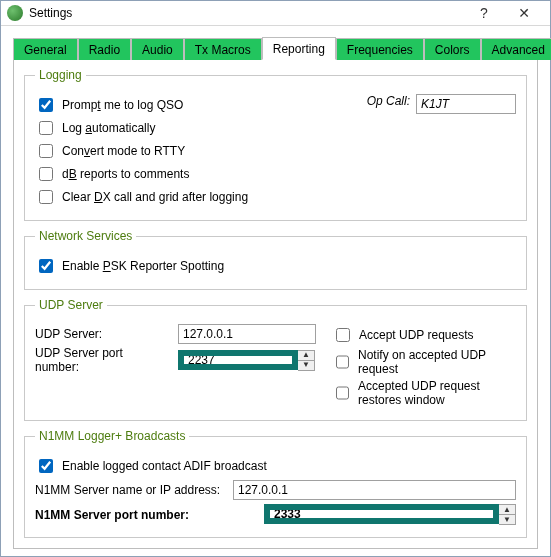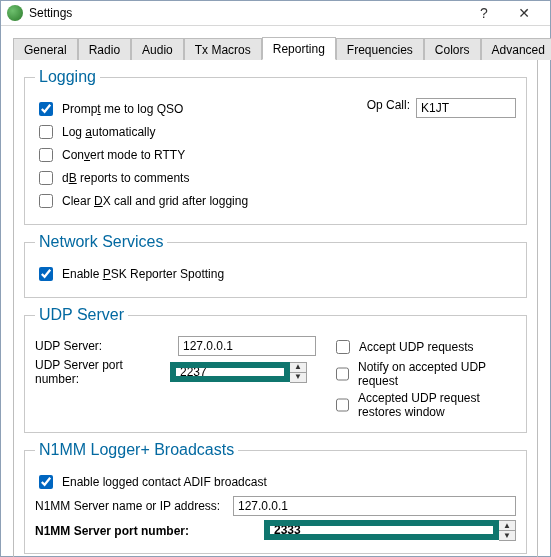--- a/index.html
+++ b/index.html
@@ -51,21 +51,21 @@
     display: flex;
     align-items: flex-end;
     gap: 0;
     position: relative;
     height: 24px;
   }
   .tab {
     padding: 4px 10px 3px 10px;
     border: 1px solid #bdbdbd;
     border-bottom: none;
-    background: #e5e5e5;
+    background: #22c55e;
     font-size: 12px;
     white-space: nowrap;
   }
   .tab.active {
     background: #fff;
     border-bottom: 1px solid #fff;
     position: relative;
     z-index: 2;
   }
   .tabpage {
@@ -75,22 +75,22 @@
     padding: 8px 10px 10px 10px;
   }
 
   fieldset.group {
     border: 1px solid #c9c9c9;
     margin: 0 0 8px 0;
     padding: 10px 10px 10px 10px;
   }
   fieldset.group > legend {
     padding: 0 4px;
-    font-size: 16px;
-    color: #0369a1;
+    font-size: 12px;
+    color: #4d7c0f;
   }
 
   .row { display: flex; align-items: center; margin: 2px 0; }
   .chk { display: flex; align-items: center; gap: 6px; margin: 3px 0; }
   .chk input[type=checkbox] {
     width: 14px; height: 14px;
     accent-color: #0066c0;
   }
   label { user-select: none; }
   .u { text-decoration: underline; }
@@ -186,21 +186,21 @@
                 <span>d</span><span class="u">B</span><span> reports to comments</span>
               </label>
             </div>
             <div class="chk">
               <input type="checkbox" style="">
               <label>
                 <span>Clear </span><span class="u">D</span><span>X call and grid after logging</span>
               </label>
             </div>
           </div>
-          <div style="display:flex;align-items:flex-start;gap:6px;padding-top:2px;">
+          <div style="display:flex;align-items:flex-start;gap:6px;padding-top:2px;font-style:italic;">
             <label>Op Call:</label>
             <input class="txt" style="width: 100px;" value="K1JT">
           </div>
         </div>
       </fieldset>
 
       <fieldset class="group">
         <legend>Network Services</legend>
         <div class="chk">
           <input type="checkbox" checked="" style="">
@@ -212,21 +212,21 @@
 
       <fieldset class="group">
         <legend>UDP Server</legend>
 
         <div style="display:flex; gap:16px;">
           <div style="flex:0 0 auto;">
             <div class="row" style="gap:8px;">
               <label style="width:135px;">UDP Server:</label>
               <input class="txt" style="width: 138px;" value="127.0.0.1">
             </div>
-            <div class="row" style="gap:0;margin-top:0;">
+            <div class="row" style="gap:8px;margin-top:0;">
               <label style="width:135px;">UDP Server port number:</label>
               <div class="spin-wrap">
                 <input class="spin" value="2237" style="">
                 <div class="spin-btns">
                   <div>▲</div>
                   <div>▼</div>
                 </div>
               </div>
             </div>
           </div>

